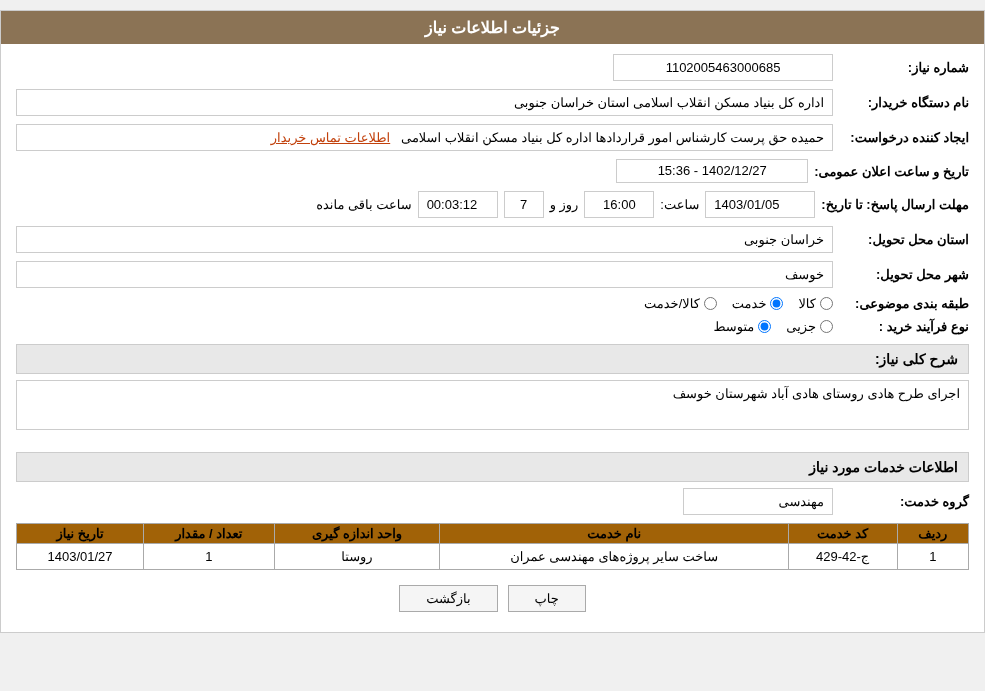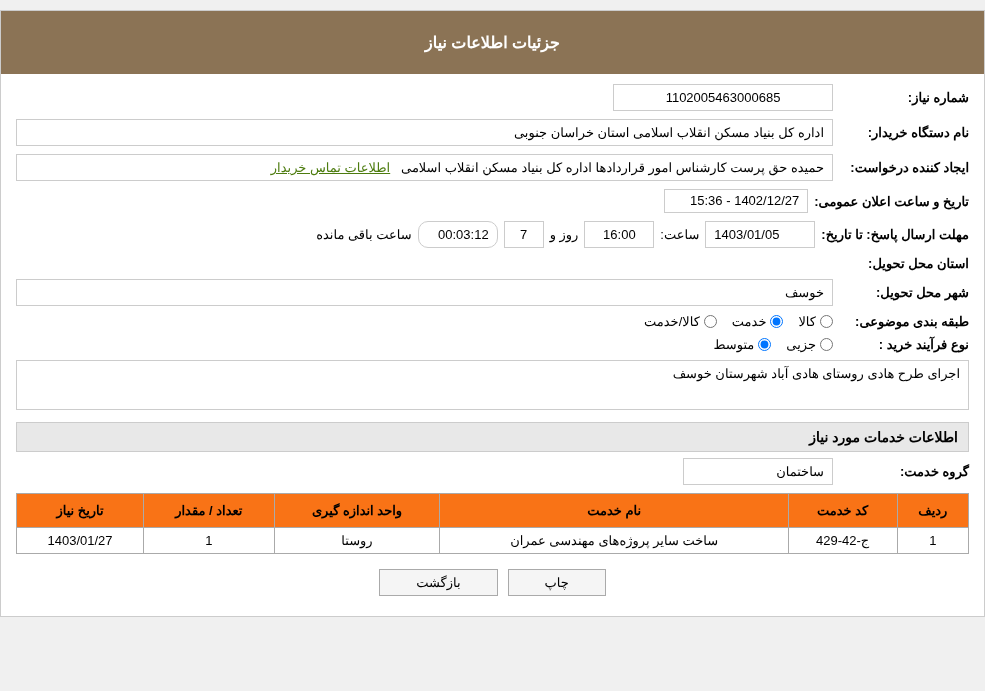--- a/index.html
+++ b/index.html
@@ -12,21 +12,21 @@
     .page-wrapper {
       max-width: 985px;
       margin: 10px auto;
       background: #fff;
       border: 1px solid #ccc;
     }
     .page-header {
       background: #8b7355;
       color: #fff;
       text-align: center;
-      padding: 22px;
+      padding: 7px;
       font-size: 16px;
       font-weight: bold;
     }
     .content {
       padding: 10px 15px;
     }
     .row {
       display: flex;
       align-items: center;
       margin-bottom: 8px;
@@ -42,27 +42,27 @@
       border: 1px solid #ccc;
       background: #fff;
       padding: 5px 8px;
       min-height: 24px;
       flex: 1;
       text-align: right;
     }
     .value-box-sm {
       border: 1px solid #ccc;
       background: #fff;
-      padding: 3px 8px;
+      padding: 3px 0;
       min-height: 24px;
-      width: 144px;
-      text-align: right;
+      width: 192px;
+      text-align: center;
     }
     .link-text {
-      color: #4d7c0f;
+      color: #c2410c;
       cursor: pointer;
       text-decoration: underline;
     }
     .datetime-row {
       display: flex;
       align-items: center;
       gap: 6px;
       flex-wrap: wrap;
     }
     .deadline-row {
@@ -98,39 +98,39 @@
       width: 100%;
       text-align: right;
       resize: none;
     }
     .table-wrapper {
       width: 100%;
       border-collapse: collapse;
       margin: 8px 0;
     }
     .table-wrapper th {
-      background: #f97316;
+      background: #a16207;
       border: 1px solid #aaa;
-      padding: 9px 8px;
+      padding: 2px 8px;
       text-align: center;
       font-weight: bold;
     }
     .table-wrapper td {
       border: 1px solid #aaa;
       padding: 5px 8px;
       text-align: center;
     }
     .btn-row {
       display: flex;
       justify-content: center;
       gap: 10px;
       margin: 15px 0 10px 0;
     }
     .btn {
-      padding: 5px 36px;
+      padding: 5px 26px;
       border: 1px solid #aaa;
       background: #f5f5f5;
       cursor: pointer;
       font-size: 13px;
       font-family: Tahoma, Arial, sans-serif;
     }
     .btn-print {
       background: #f5f5f5;
     }
     .btn-back {
@@ -177,26 +177,27 @@
       <div class="value-box-sm">1402/12/27 - 15:36</div>
     </div>
 
     <div class="row deadline-row">
       <span class="label">مهلت ارسال پاسخ: تا تاریخ:</span>
       <div class="value-box" style="max-width:110px; text-align:left;">1403/01/05</div>
       <span>ساعت:</span>
       <div class="value-box" style="max-width:70px; text-align:center;">16:00</div>
       <span>روز و</span>
       <div class="value-box" style="max-width:40px; text-align:center;">7</div>
-      <div class="value-box" style="max-width:80px; text-align:right;border-radius:10px;">00:03:12</div>
+      <div class="value-box" style="max-width:80px; text-align:left;">00:03:12</div>
       <span>ساعت باقی مانده</span>
     </div>
 
     <div class="row">
       <span class="label">استان محل تحویل:</span>
+      <div class="value-box">خراسان جنوبی</div>
     </div>
 
     <div class="row">
       <span class="label">شهر محل تحویل:</span>
       <div class="value-box">خوسف</div>
     </div>
 
     <div class="row">
       <span class="label">طبقه بندی موضوعی:</span>
       <div class="radio-group">
@@ -222,31 +223,34 @@
           <input type="radio" name="noeFarayand" style="">
           <span>جزیی</span>
         </div>
         <div class="radio-item">
           <input type="radio" name="noeFarayand" checked="" style="">
           <span>متوسط</span>
         </div>
       </div>
     </div>
 
-    <div style="margin-bottom: 12px;">
+    <div class="section-header">
+      <span>شرح کلی نیاز:</span>
+    </div>
+    <div style="margin-bottom: 22px;">
       <div class="textarea-box" style="min-height:50px;">اجرای طرح هادی روستای هادی آباد شهرستان خوسف</div>
     </div>
 
     <div class="section-header">
       <span>اطلاعات خدمات مورد نیاز</span>
     </div>
 
     <div class="row group-row">
       <span class="label">گروه خدمت:</span>
-      <div class="value-box" style="max-width:150px;">ساختمان</div>
+      <div class="value-box" style="max-width:150px;">مهندسی</div>
     </div>
 
     <table class="table-wrapper">
       <thead>
         <tr>
           <th>ردیف</th>
           <th>کد خدمت</th>
           <th>نام خدمت</th>
           <th>واحد اندازه گیری</th>
           <th>تعداد / مقدار</th>

